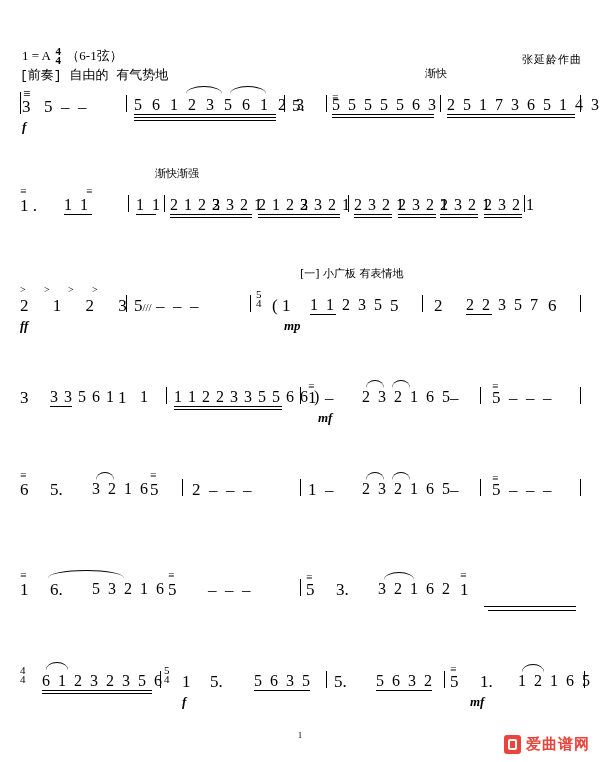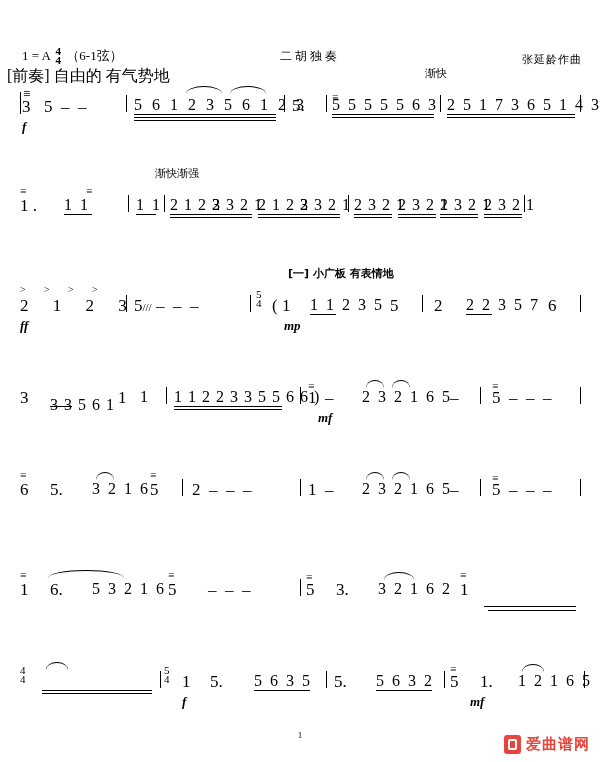--- a/index.html
+++ b/index.html
@@ -48,23 +48,23 @@
     vertical-align:middle;
     text-align:center;
     line-height:0.85;
     font-size:11px;
     margin:0 2px;
     position:relative;
     top:-1px;
   }
   .keysig .frac b{display:block;font-weight:bold;}
   .tempo-left{
-    position:absolute;top:66px;left:7px;
-    font-family:Liberation Serif, serif;
-    font-size:16px;
+    position:absolute;top:66px;left:20px;
+    font-family:Liberation Mono, monospace;
+    font-size:13px;
     white-space:nowrap;
   }
   .tempo-mark{
     position:absolute;
     font-family:"DejaVu Sans", sans-serif;
     font-size:11px;
     white-space:nowrap;
   }
 
   
@@ -116,21 +116,20 @@
   .wm-text{
     font-family:"DejaVu Sans",sans-serif;
     font-size:15px;font-weight:bold;color:#e8453c;letter-spacing:1px;
   }
 </style>
 </head>
 <body>
 
 <div class="sheet">
 
-  <div class="subtitle">二胡独奏</div>
   <div class="composer">张延龄作曲</div>
 
   <div class="keysig">
     <span>1 = A</span>
     <span class="frac">
       <b>4</b>
       <b>4</b>
     </span>
     <span>（6-1弦）</span>
   </div>
@@ -205,21 +204,21 @@
     <div class="note" style="left:484px;top:11px;letter-spacing:1px;">2 3 2 1</div>
     <div class="beam" style="left:484px;top:28px;width:38px;"></div>
     <div class="beam" style="left:484px;top:31px;width:38px;"></div>
   </div>
 
   <div class="row" style="top:186px;left:0;">
     <div class="bar" style="left:524px;top:9px;"></div>
     <div class="note" style="left:0px;top:0;"></div>
   </div>
 
-  <div class="tempo-mark" style="top:266px;left:288px;font-weight:bold;">[一] 小广板 有表情地</div>
+  <div class="tempo-mark" style="top:266px;left:300px;">[一] 小广板 有表情地</div>
   <div class="row" style="top:286px;">
     <div class="accent" style="left:20px;top:-2px;">&gt;</div>
     <div class="accent" style="left:44px;top:-2px;">&gt;</div>
     <div class="accent" style="left:68px;top:-2px;">&gt;</div>
     <div class="accent" style="left:92px;top:-2px;">&gt;</div>
     <div class="note big" style="left:20px;top:11px;letter-spacing:10px;">2 1 2 3</div>
     <div class="dyn" style="left:20px;top:32px;">ff</div>
 
     <div class="bar" style="left:126px;top:9px;"></div>
     <div class="note big" style="left:134px;top:11px;">5<span style="font-size:11px;">///</span>&nbsp;–&nbsp;&nbsp;–&nbsp;&nbsp;–</div>
@@ -235,21 +234,21 @@
     <div class="bar" style="left:422px;top:9px;"></div>
     <div class="note big" style="left:434px;top:11px;">2</div>
     <div class="note" style="left:466px;top:11px;letter-spacing:2px;">2 2 3 5 7</div>
     <div class="beam" style="left:466px;top:28px;width:26px;"></div>
     <div class="note big" style="left:548px;top:11px;">6</div>
     <div class="bar" style="left:580px;top:9px;"></div>
   </div>
 
   <div class="row" style="top:378px;">
     <div class="note big" style="left:20px;top:11px;">3</div>
-    <div class="note" style="left:50px;top:19px;letter-spacing:1px;">3 3 5 6 1</div>
+    <div class="note" style="left:50px;top:11px;letter-spacing:1px;">3 3 5 6 1</div>
     <div class="beam" style="left:50px;top:28px;width:22px;"></div>
     <div class="note big" style="left:118px;top:11px;">1</div>
     <div class="note" style="left:140px;top:11px;">1</div>
 
     <div class="bar" style="left:166px;top:9px;"></div>
     <div class="note" style="left:174px;top:11px;letter-spacing:1px;">1 1 2 2 3 3 5 5 6 6 )</div>
     <div class="beam" style="left:174px;top:28px;width:108px;"></div>
     <div class="beam" style="left:174px;top:31px;width:108px;"></div>
 
     <div class="bar" style="left:300px;top:9px;"></div>
@@ -310,20 +309,21 @@
     <div class="note" style="left:378px;top:11px;letter-spacing:2px;">3 2 1 6 2</div>
     <div class="note" style="left:460px;top:0px;font-size:11px;">≡</div>
     <div class="note big" style="left:460px;top:11px;">1</div>
     <div class="beam" style="left:484px;top:36px;width:92px;"></div>
     <div class="beam" style="left:488px;top:40px;width:88px;"></div>
   </div>
 
   <div class="row" style="top:662px;">
     <div class="note" style="left:20px;top:4px;font-size:11px;line-height:0.85;">4<br>4</div>
     <div class="slur" style="left:46px;top:0px;width:22px;"></div>
+    <div class="note" style="left:42px;top:11px;letter-spacing:2px;">6 1 2 3 2 3 5 6</div>
     <div class="beam" style="left:42px;top:28px;width:110px;"></div>
     <div class="beam" style="left:42px;top:31px;width:110px;"></div>
 
     <div class="bar" style="left:160px;top:9px;"></div>
     <div class="note" style="left:164px;top:4px;font-size:11px;line-height:0.85;">5<br>4</div>
     <div class="note big" style="left:182px;top:11px;">1</div>
     <div class="dyn" style="left:182px;top:32px;">f</div>
     <div class="note big" style="left:210px;top:11px;">5.</div>
     <div class="note" style="left:254px;top:11px;letter-spacing:2px;">5 6 3 5</div>
     <div class="beam" style="left:254px;top:28px;width:56px;"></div>

